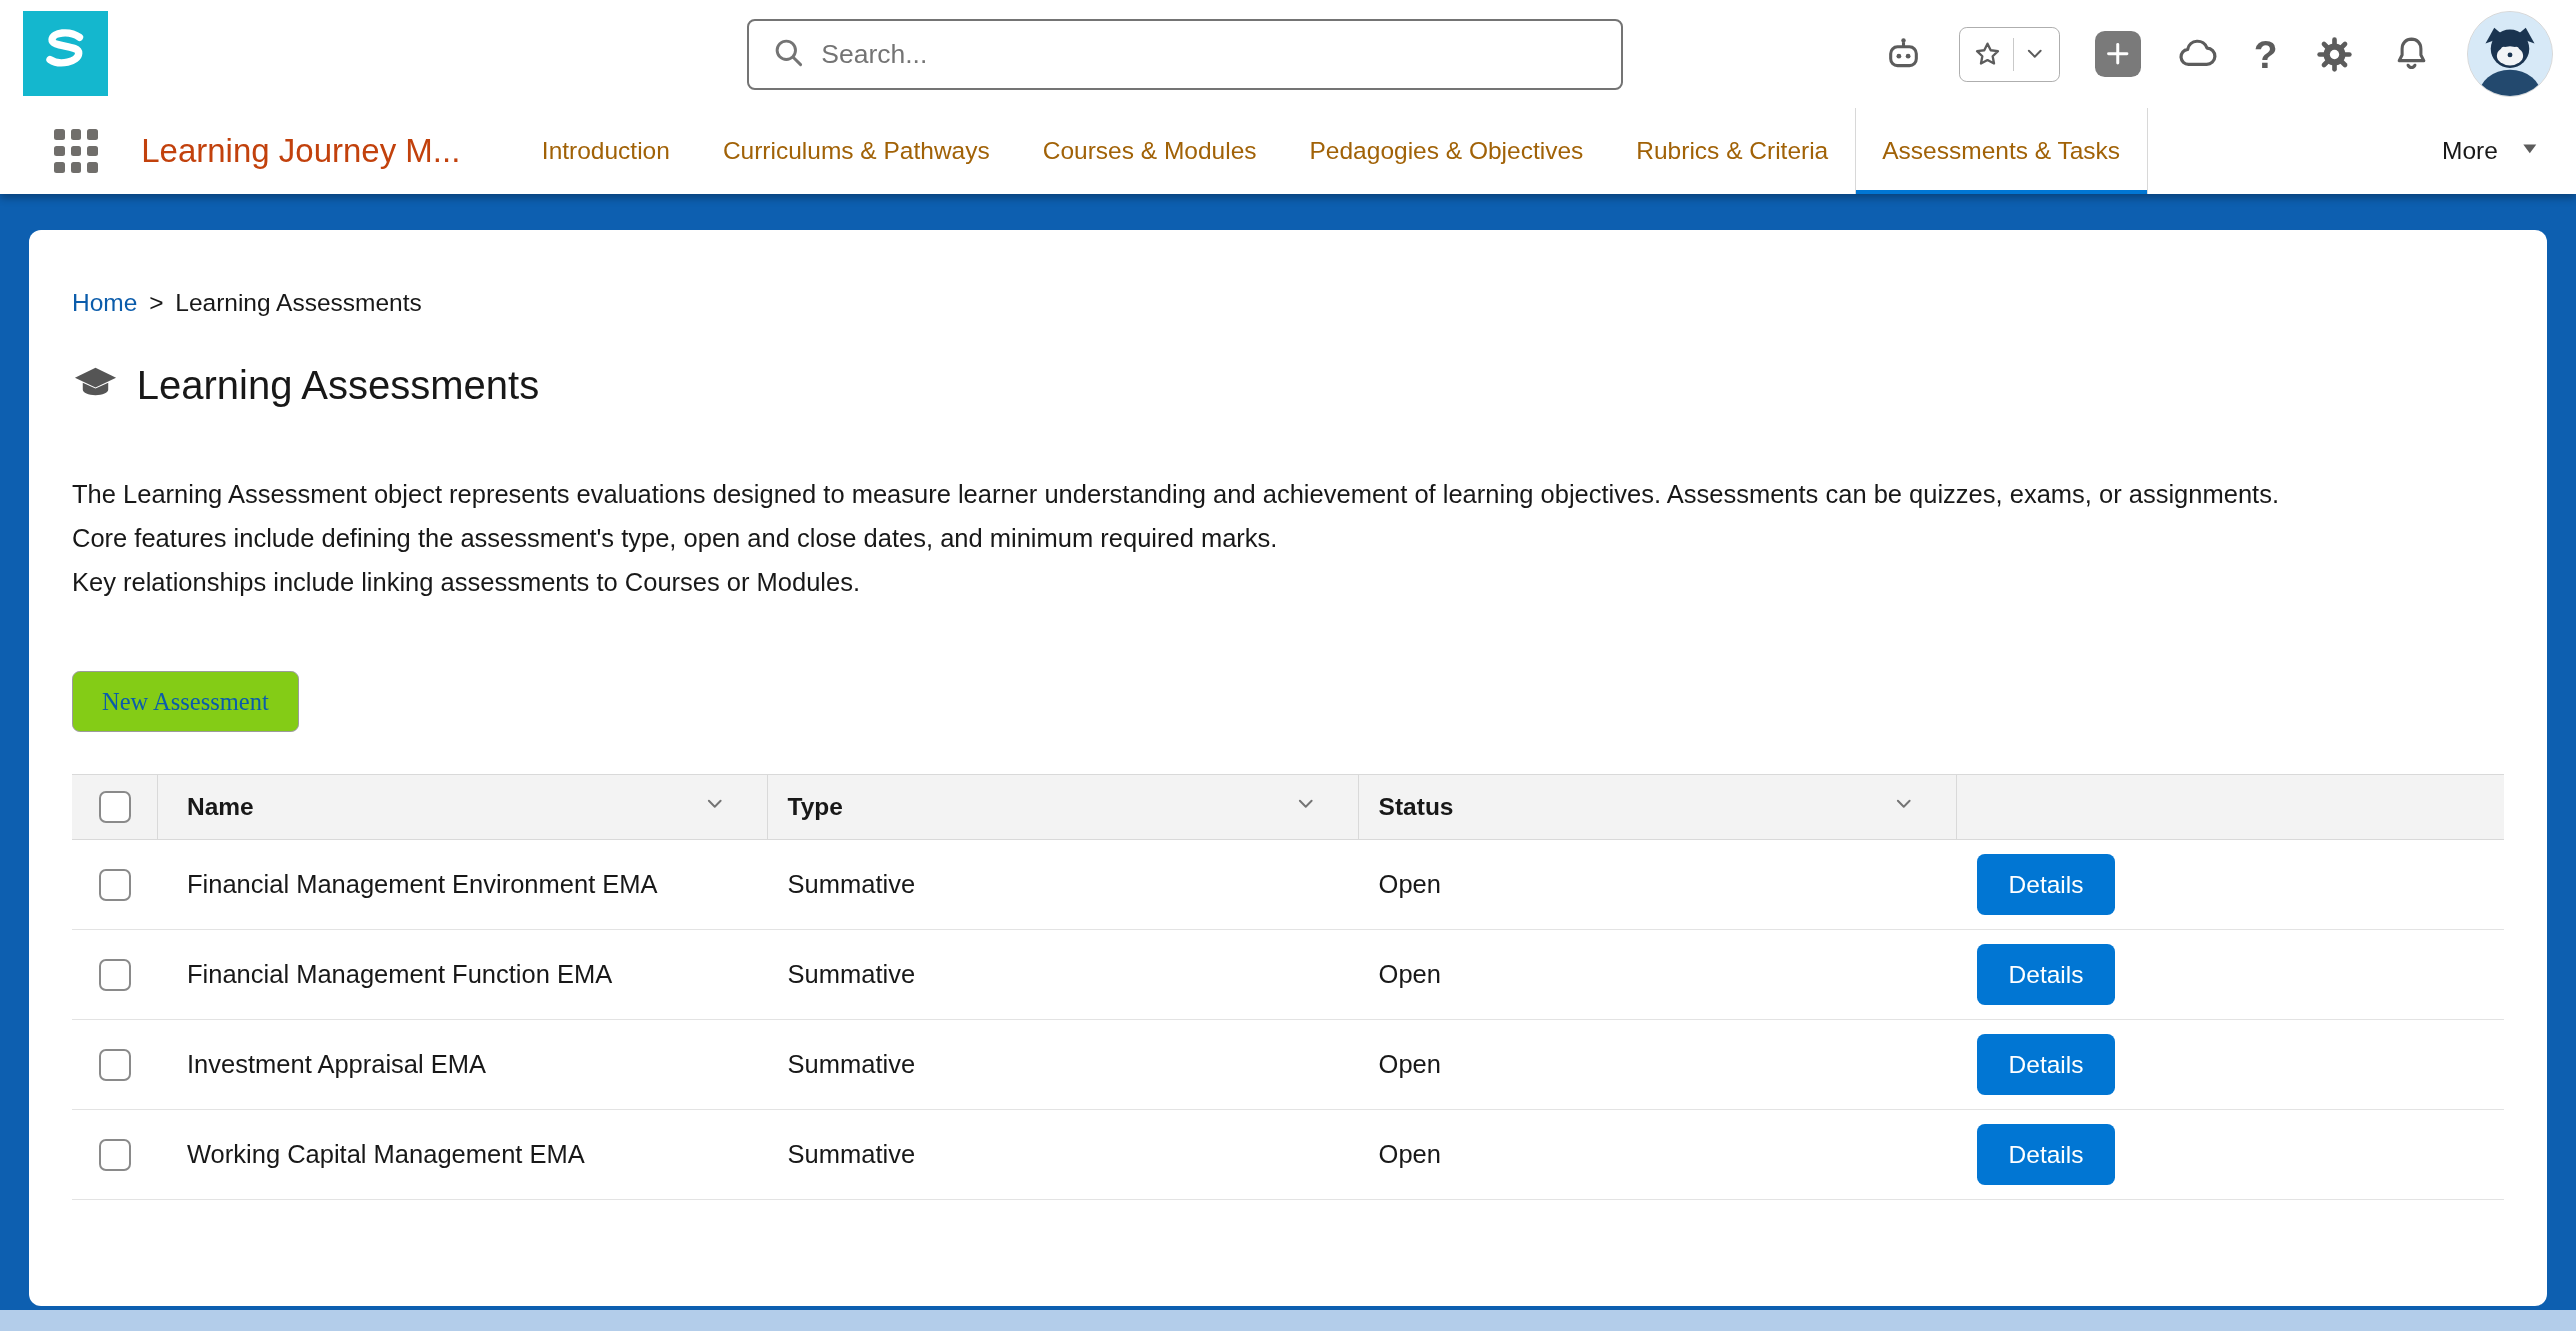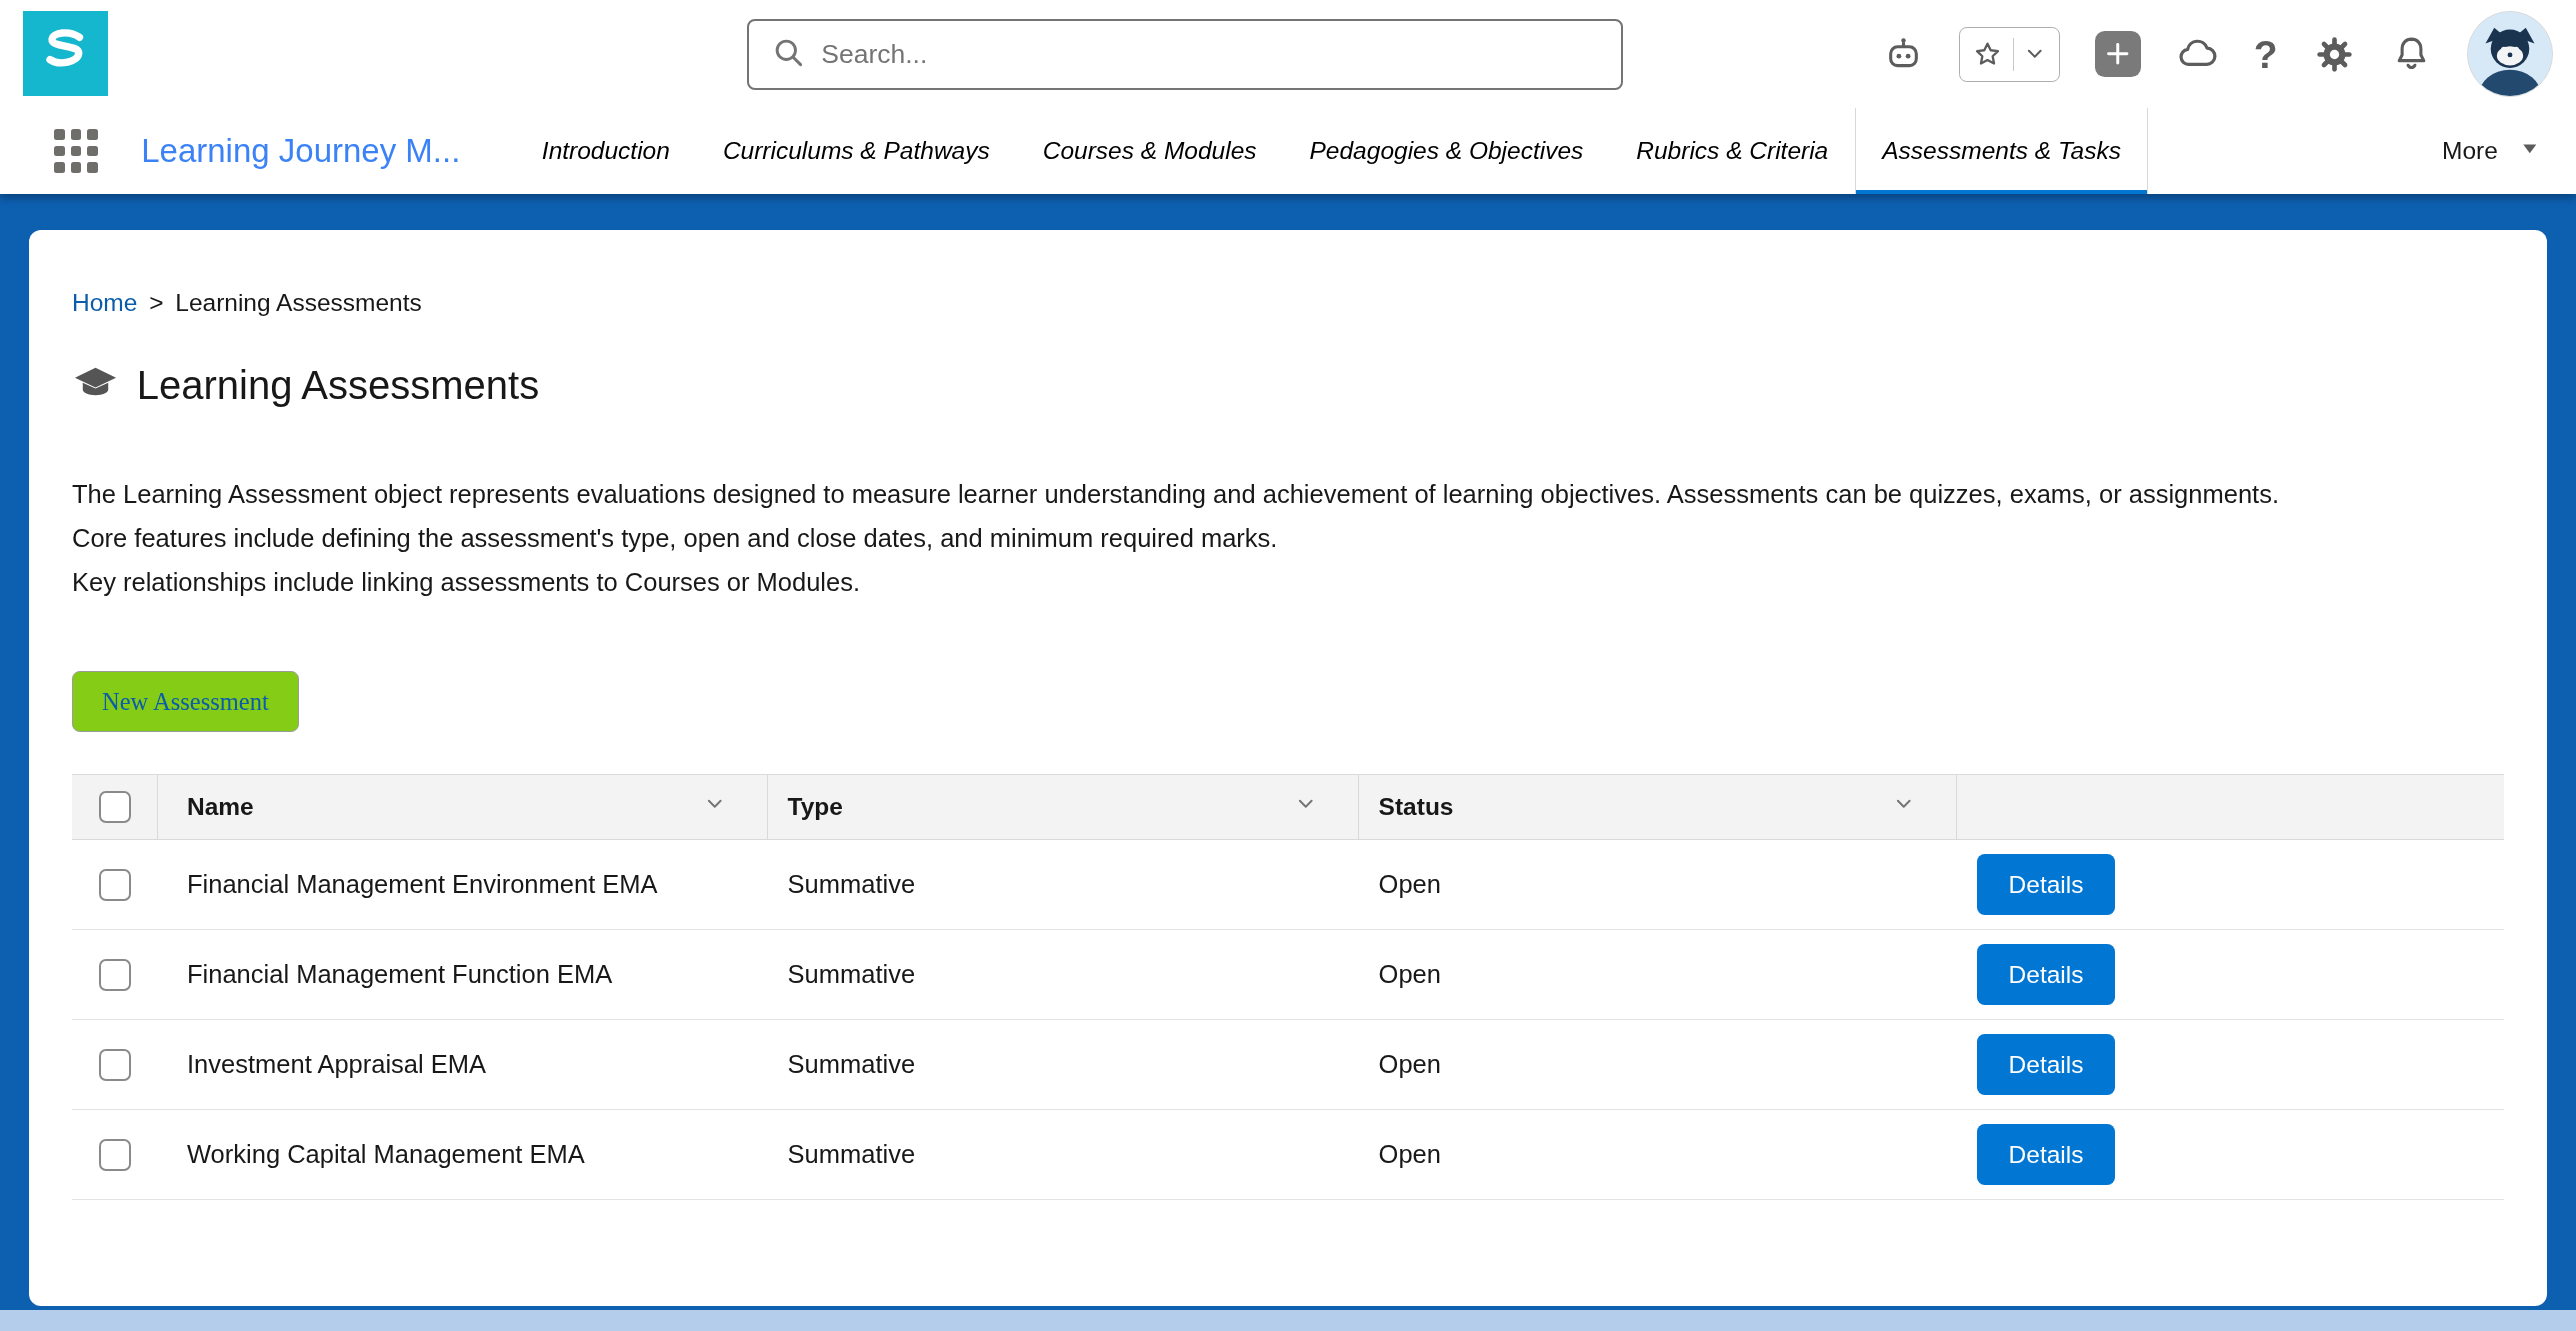--- a/index.html
+++ b/index.html
@@ -50,25 +50,25 @@
   
   .navbar {
     height: 86px; background: #ffffff; display: flex; align-items: stretch;
     position: relative; z-index: 2; box-shadow: 0 3.9px 7.8px rgba(0,0,0,0.30);
   }
   .waffle {
     align-self: center; margin-left: 54px;
     display: grid; grid-template-columns: repeat(3, 10.8px); grid-gap: 5.9px; cursor: pointer;
   }
   .waffle i { width: 10.8px; height: 10.8px; background: #706e6b; border-radius: 2.5px; }
-  .app-name { align-self: center; margin-left: 43px; font-size: 33px; color: #3b82f6; white-space: nowrap; }
+  .app-name { align-self: center; margin-left: 43px; font-size: 33px; color: #c2410c; white-space: nowrap; }
   .tabs { display: flex; margin-left: 55px; align-items: stretch; }
   .tab {
-    display: flex; align-items: center; padding: 0 26.5px; font-size: 24.5px; color: #000000;
-    position: relative; cursor: pointer; white-space: nowrap; font-style: italic;
+    display: flex; align-items: center; padding: 0 26.5px; font-size: 24.5px; color: #a16207;
+    position: relative; cursor: pointer; white-space: nowrap;
   }
   .tab.active { border-left: 1px solid #d8d8d8; border-right: 1px solid #d8d8d8; }
   .tab.active::after {
     content: ""; position: absolute; left: 0; right: 0; bottom: 0; height: 3.9px; background: #0176d3;
   }
   .more {
     margin-left: auto; margin-right: 35px; display: flex; align-items: center; gap: 21.6px;
     font-size: 24.5px; color: #181818; cursor: pointer;
   }
 

